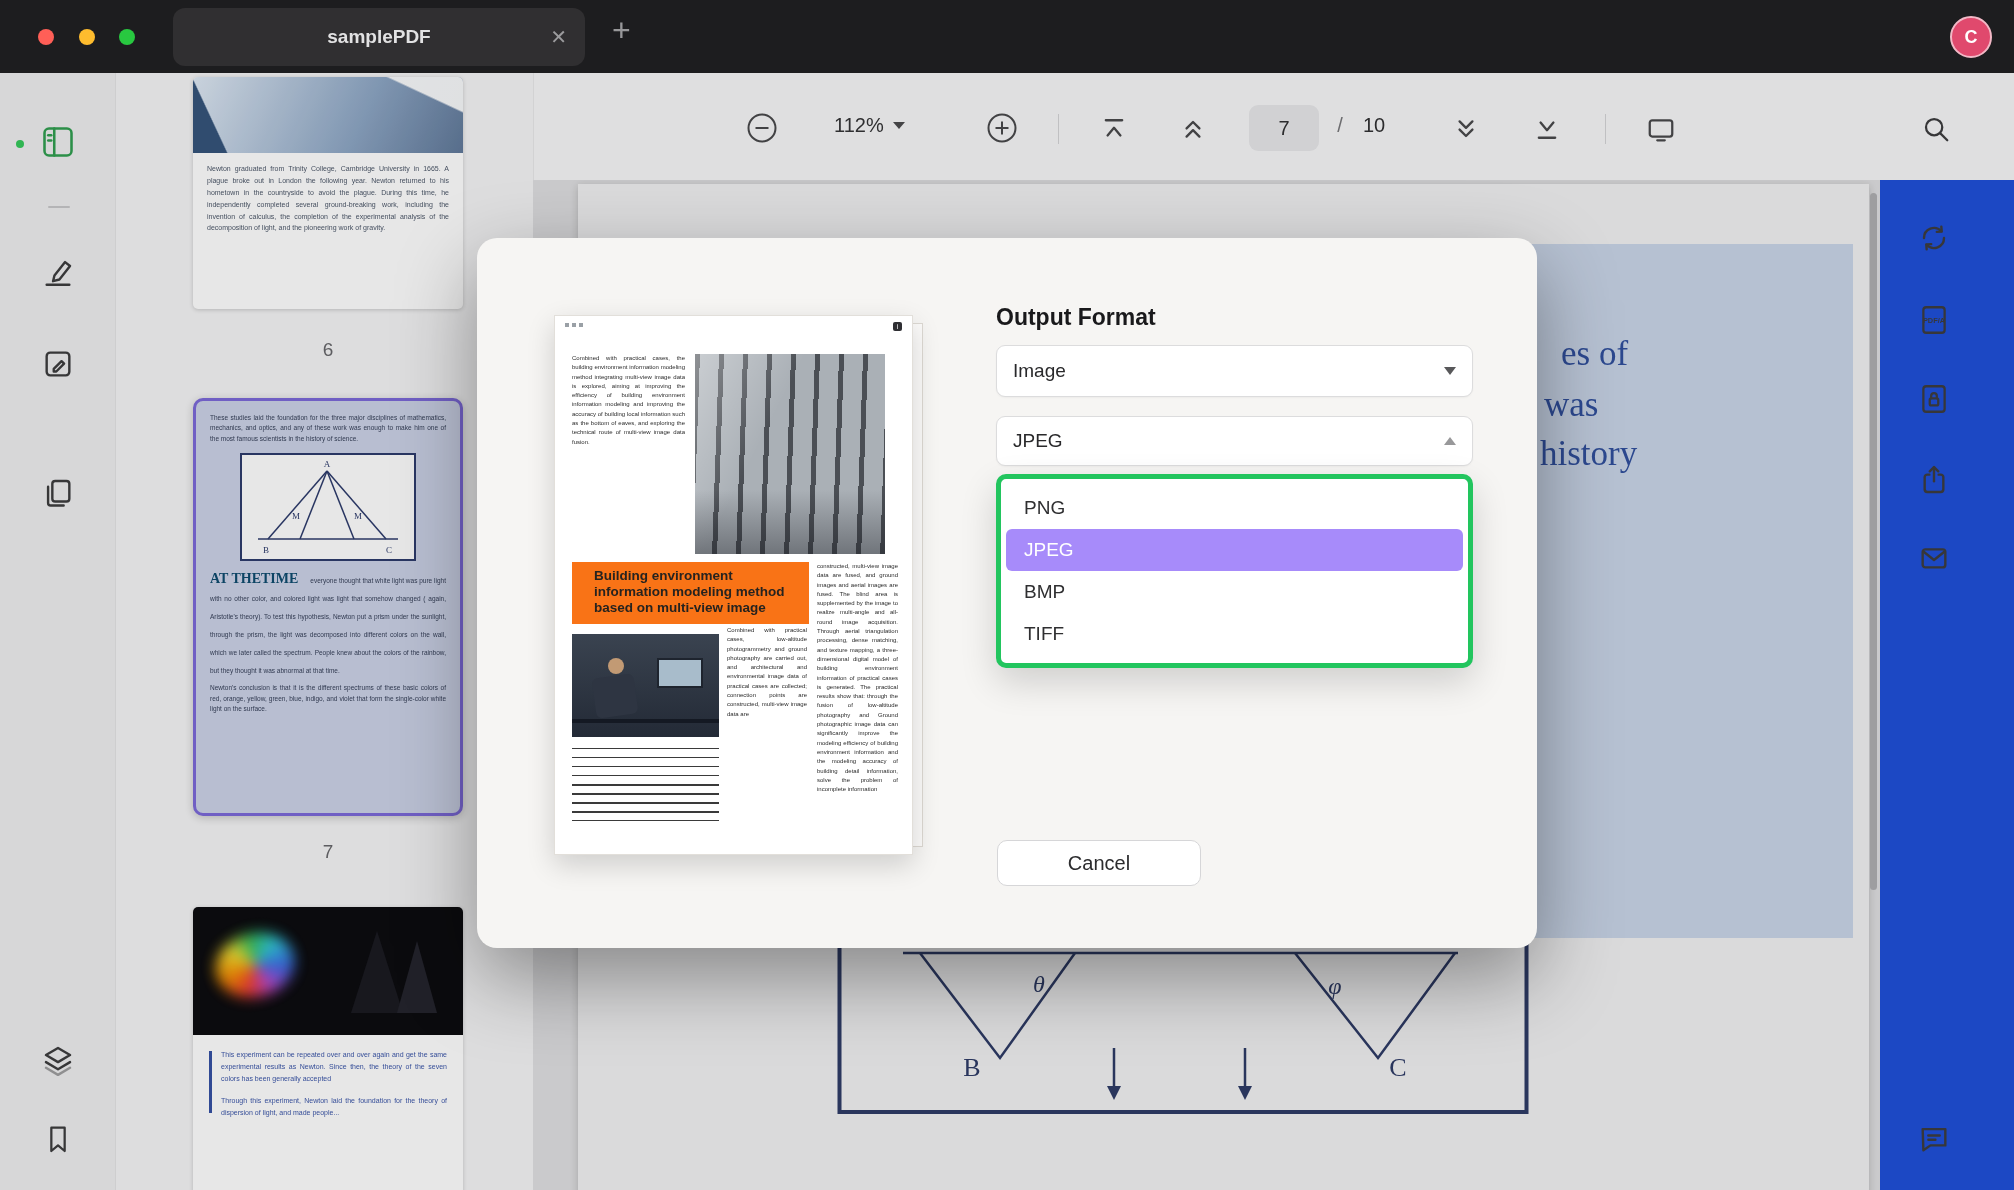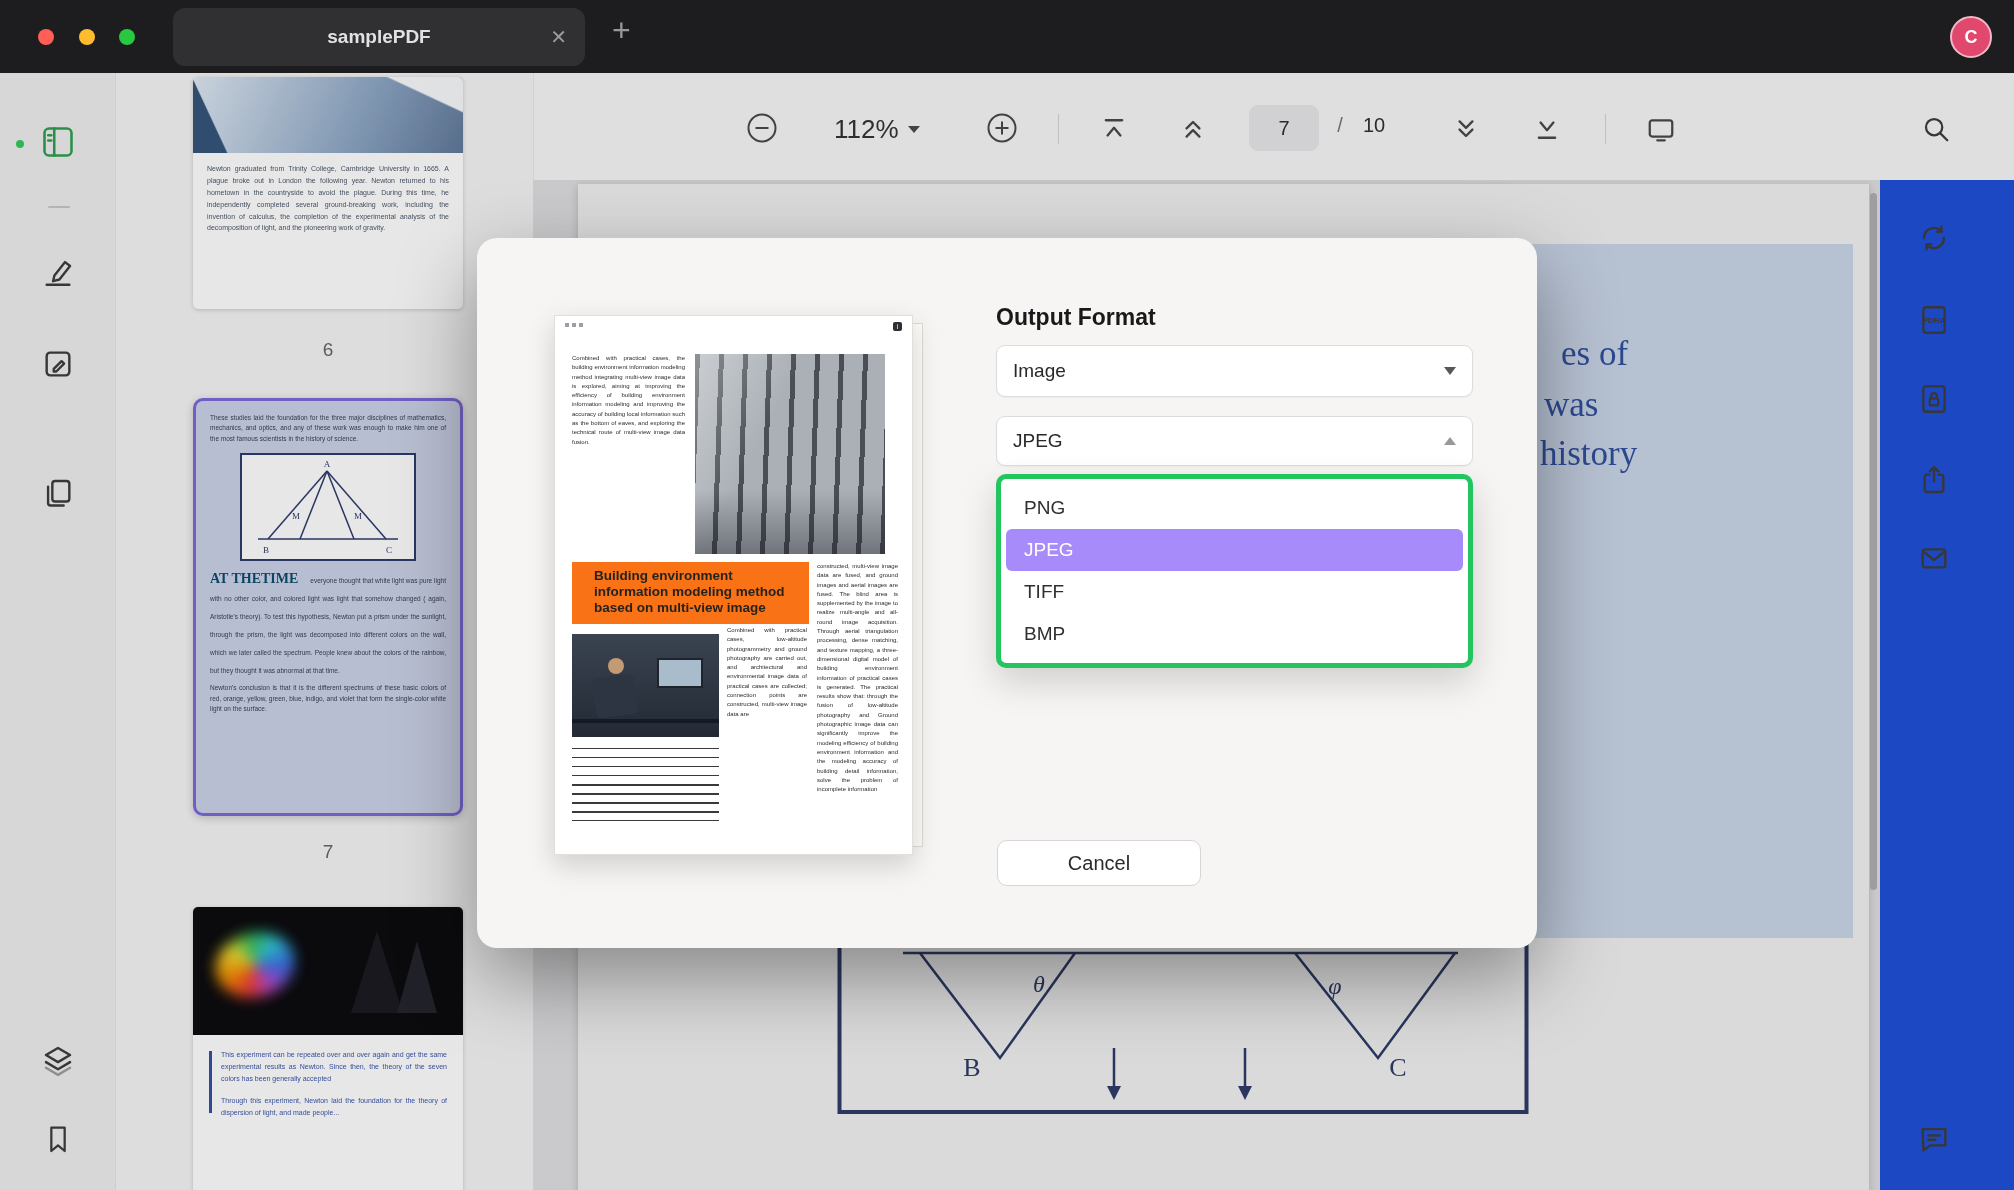--- a/index.html
+++ b/index.html
@@ -52,21 +52,21 @@
   .c8-bar{position:absolute;left:16px;top:16px;width:3px;height:62px;background:#3450a3}
   .c8-p{padding-left:12px;font-size:7px;line-height:1.7;color:#3a55a8;text-align:justify}
   .c8-p + .c8-p{margin-top:10px}
 
   
   .toolbar{position:absolute;left:533px;top:0;right:0;height:107px;background:#f7f7f8;border-left:1px solid #e8e8e9;z-index:2}
   .tb{position:absolute}
   .tb-circle{width:36px;height:36px;top:37px}
   .tb-divider{top:41px;width:1px;height:30px;background:#d4d4d6}
   .zoom-group{left:300px;top:41px;display:flex;align-items:center;gap:9px}
-  .zoom-text{font-size:26px;color:#333335}
+  .zoom-text{font-size:20px;color:#333335}
   .caret-dn-sm{width:0;height:0;border-left:6px solid transparent;border-right:6px solid transparent;border-top:7px solid #4a4a4c}
   .page-box{left:715px;top:32px;width:70px;height:46px;background:#e7e7e9;border-radius:9px;display:flex;align-items:center;justify-content:center;font-size:20px;color:#2f2f31}
   .page-sep{left:796px;top:41px;width:20px;text-align:center;font-size:20px;color:#77777a}
   .page-total{left:818px;top:41px;width:44px;text-align:center;font-size:20px;color:#2f2f31}
 
   
   .canvas{position:absolute;left:533px;top:107px;right:134px;bottom:0;background:#dfdfe1;overflow:hidden;z-index:1}
   .page{position:absolute;left:45px;top:4px;width:1291px;height:1200px;background:#f1f1f2;box-shadow:0 2px 8px rgba(0,0,0,.18)}
   .hl-box{position:absolute;left:922px;top:60px;width:353px;height:694px;background:#c9d5e8}
   .frag{position:absolute;font-family:"Liberation Serif",serif;font-size:35px;color:#2f4f9d}
@@ -395,20 +395,20 @@
     </div>
 
     <div class="select select2">
       <span>JPEG</span>
       <span class="caret-up"></span>
     </div>
 
     <div class="dropdown">
       <div class="dd-item">PNG</div>
       <div class="dd-item selected">JPEG</div>
+      <div class="dd-item">BMP</div>
       <div class="dd-item">TIFF</div>
-      <div class="dd-item">BMP</div>
     </div>
 
     <div class="btn btn-cancel">Cancel</div>
   </div>
 
 </div>
 
 </body></html>

